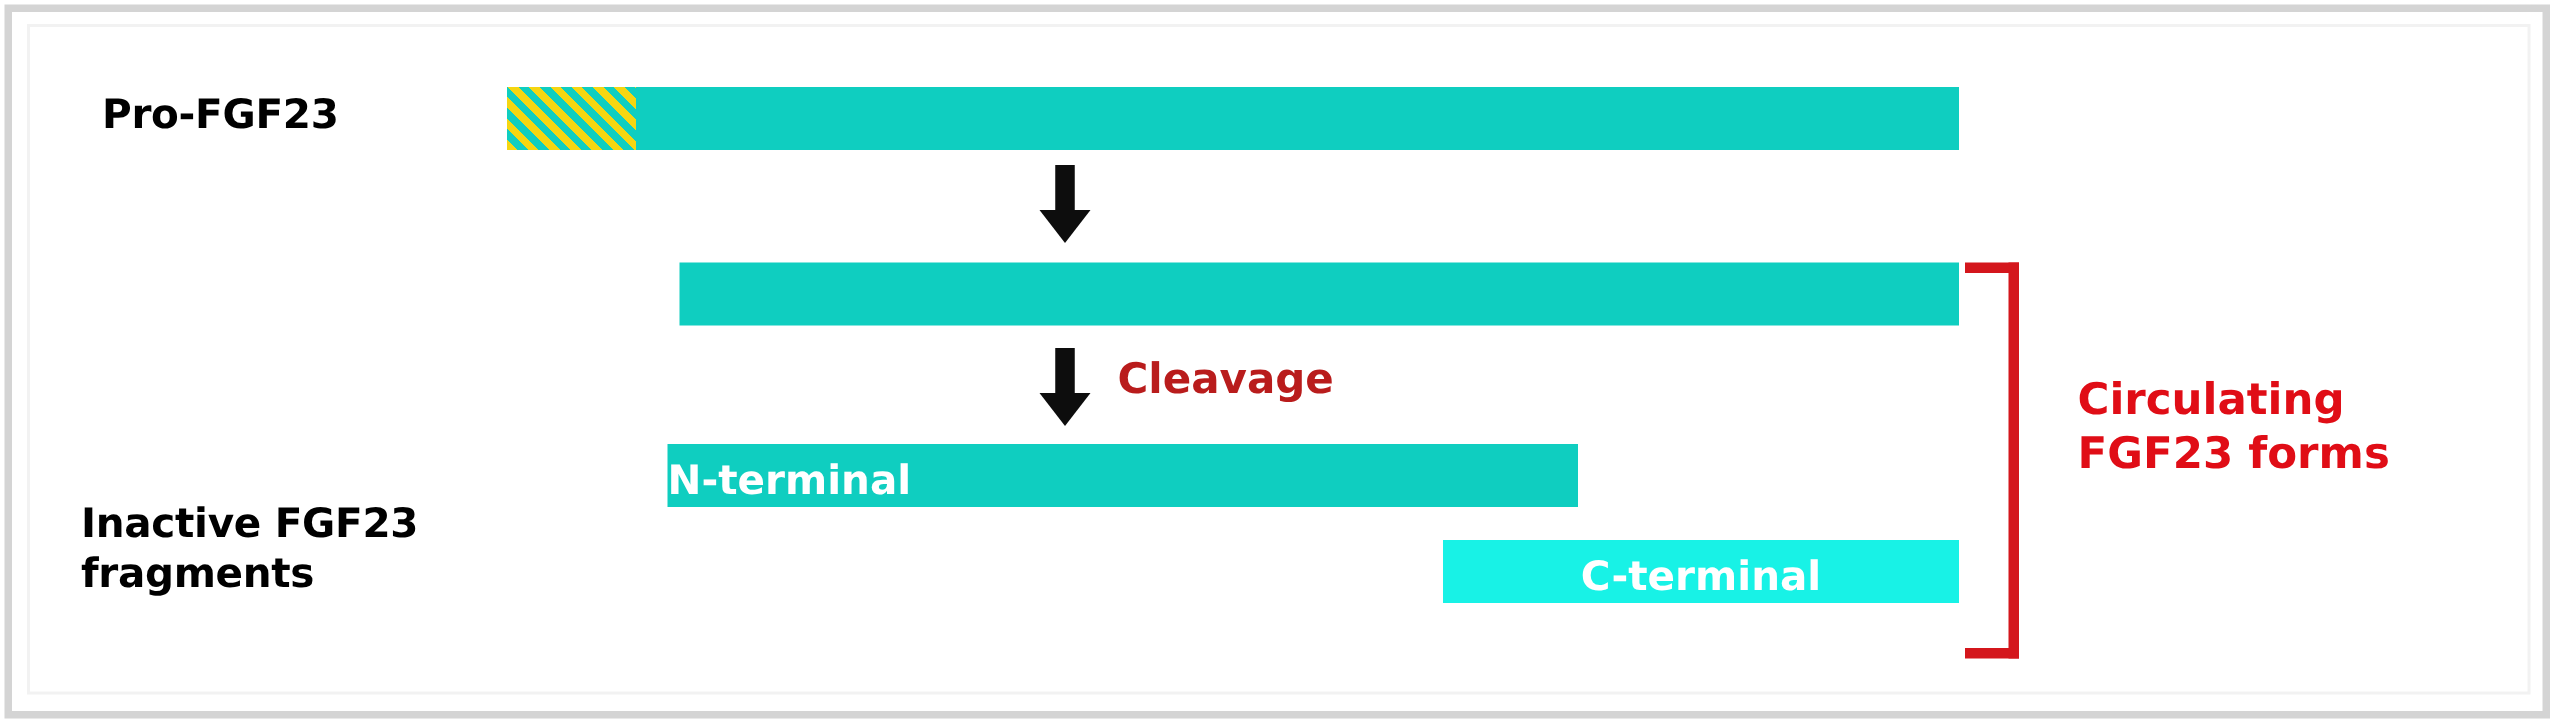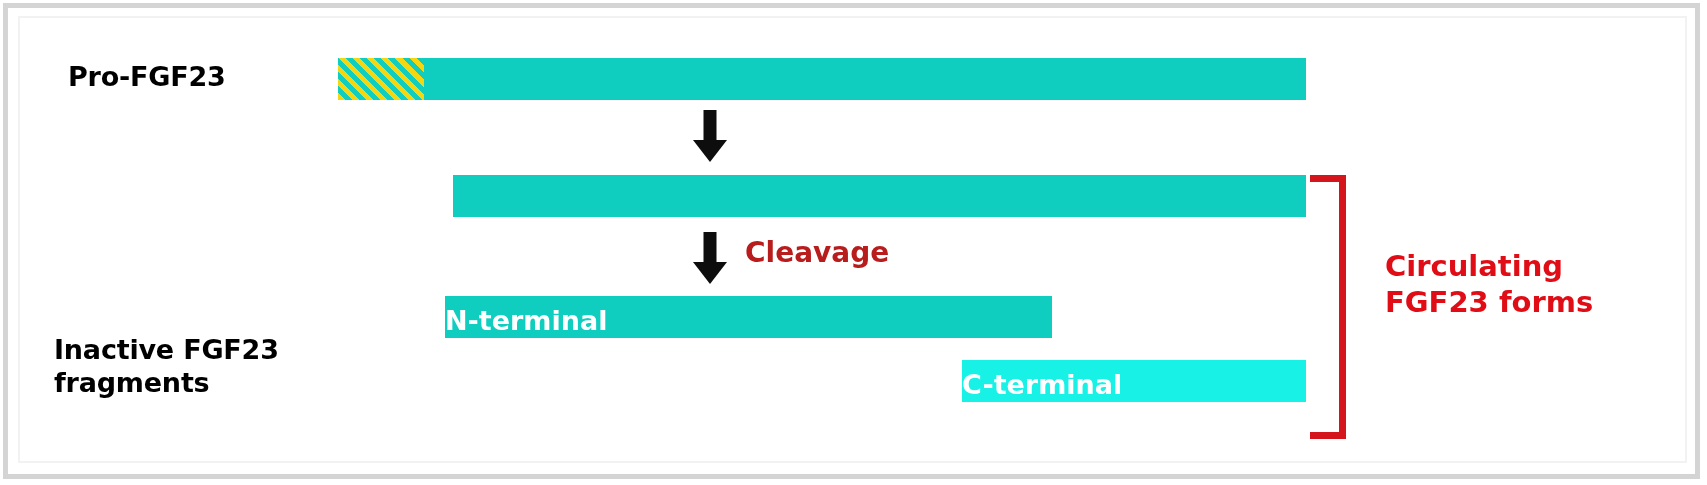--- a/index.html
+++ b/index.html
@@ -168,21 +168,21 @@
 
   <div class="cleavage-label" style="left:745px; top:239px;">Cleavage</div>
 
   <div class="row-label" style="left:54px; top:297px;margin-top:36px;">Inactive FGF23
 fragments</div>
 
   <div class="bar" style="left:445px; top:296px; width:607px; height:42px;"></div>
   <div class="bar-text" style="left:445px; top:307px; width:492px; ">N-terminal</div>
 
   <div class="bar-bright" style="left:962px; top:360px; width:344px; height:42px;"></div>
-  <div class="bar-text" style="left:962px; top:371px; width:344px; text-align:left;">C-terminal</div>
+  <div class="bar-text" style="left:962px; top:371px; width:344px; text-align:center;">C-terminal</div>
 
   <div class="bracket" style="left:1310px; top:175px; width:36px; height:264px;">
     <div class="b-t"></div>
     <div class="b-v"></div>
     <div class="b-b"></div>
   </div>
 
   <div class="bracket-label" style="left:1385px; top:248px;">Circulating
 FGF23 forms</div>
 

